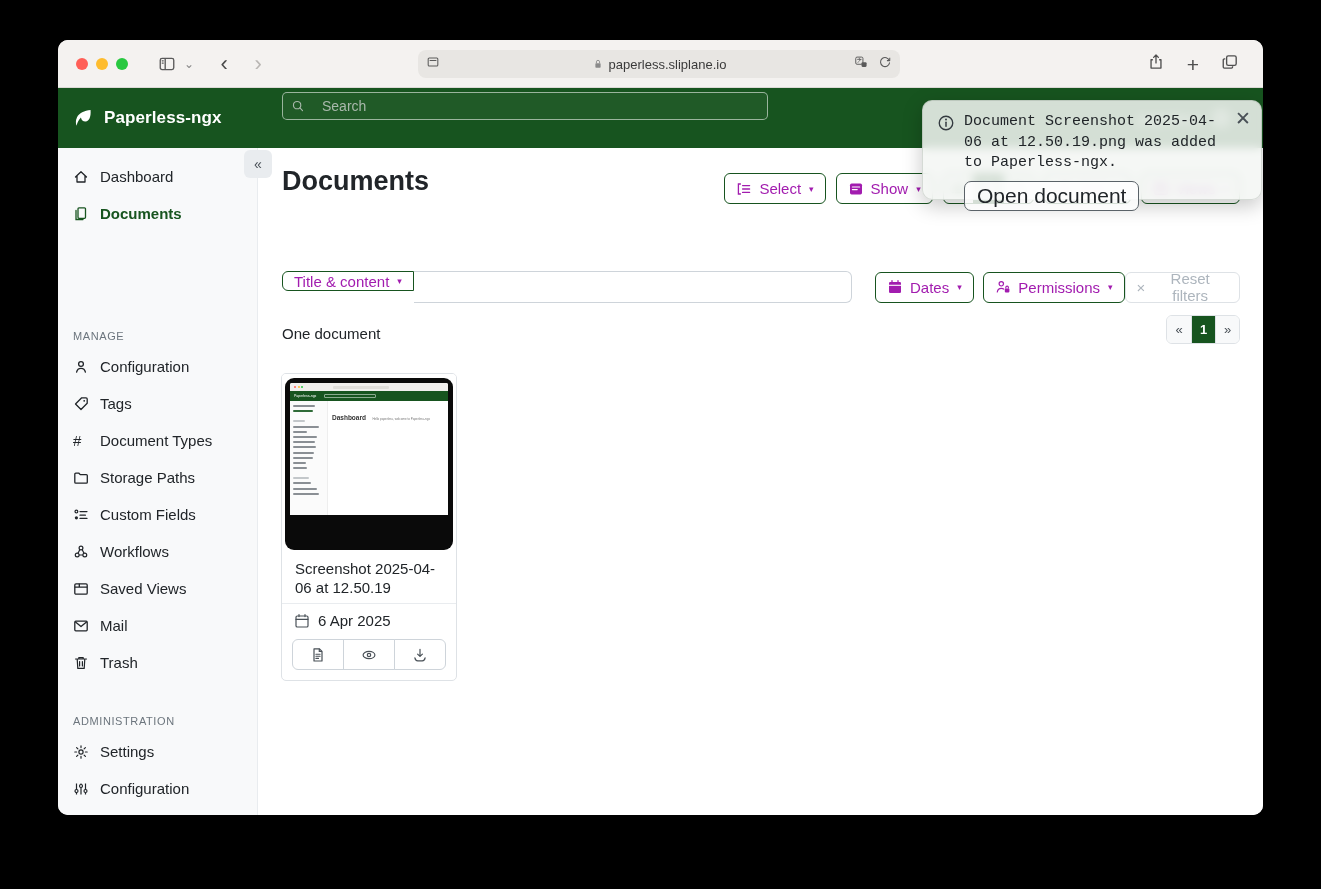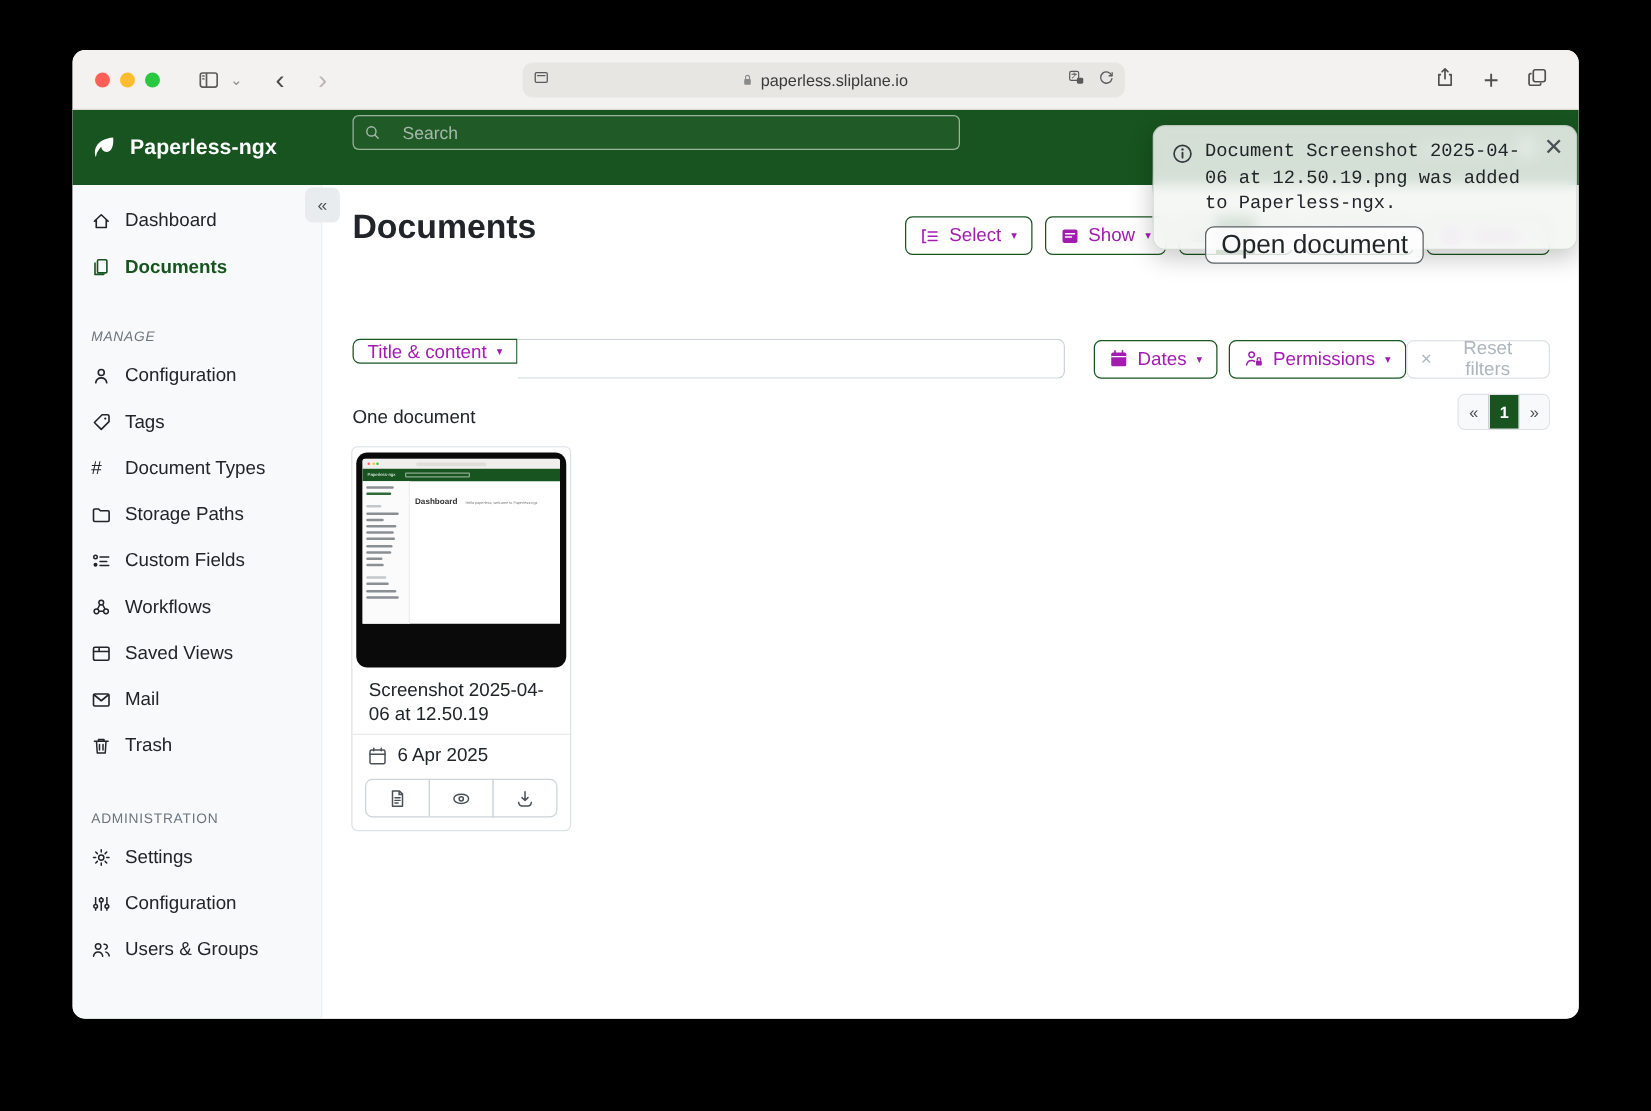--- a/index.html
+++ b/index.html
@@ -46,21 +46,21 @@
 
   
   .sidebar { position:absolute; left:0; top:108px; width:200px; height:667px; background:#f8f9fa;
              border-right:1px solid #e9ecef; padding-top:10px; overflow:hidden; }
   .nav-item { height:37px; display:flex; align-items:center; gap:11px; padding-left:15px;
               font-size:15px; color:#212529; cursor:pointer; }
   .nav-item .i { color:#212529; flex:none; }
   .nav-item.active { color:#17541f; font-weight:700; }
   .nav-item.active .i { color:#17541f; }
   .sec-head { margin:0 0 6px 15px; font-size:11px; letter-spacing:.6px; color:#6c757d; font-weight:400; }
-  .sec-head.manage { margin-top:32px;font-style:italic; }
+  .sec-head.manage { margin-top:98px; }
   .sec-head.admin { margin-top:34px; }
   .hash-glyph { width:16px; text-align:center; font-size:15px; font-weight:400; }
 
   .collapse-btn { position:absolute; left:186px; top:110px; width:28px; height:28px; background:#e9ecef;
                   border:none; border-radius:6px; color:#495057; font-size:14px; z-index:5; cursor:pointer; }
 
   
   .main { position:absolute; left:200px; top:108px; width:1005px; height:667px; background:#fff; }
   .page-title { position:absolute; left:24px; top:18px; font-size:27px; font-weight:600; color:#212529; }
 
@@ -88,21 +88,21 @@
 
   .count-text { position:absolute; left:24px; top:177px; font-size:15px; color:#212529; }
   .pagination { position:absolute; right:23px; top:167px; display:flex; border-radius:6px; overflow:hidden;
                 border:1px solid #dee2e6; }
   .page-cell { min-width:24px; height:27px; padding:0 6px; display:flex; align-items:center; justify-content:center;
                font-size:13px; color:#495057; background:#f8f9fa; cursor:pointer; }
   .page-cell + .page-cell { border-left:1px solid #dee2e6; }
   .page-cell.current { background:#17541f; color:#fff; font-weight:600; }
 
   
-  .card { position:absolute; left:23px; top:209px; width:176px; height:308px; background:#fff;
+  .card { position:absolute; left:23px; top:225px; width:176px; height:308px; background:#fff;
           border:1px solid #dee2e6; border-radius:5px; display:flex; flex-direction:column; overflow:hidden; }
   .thumb { position:relative; height:184px; background:#fff; padding:3px; cursor:pointer; }
   .mini { position:absolute; left:3px; right:3px; top:4px; bottom:2px; background:#0a0a0a; border-radius:9px;
           padding:5px 5px 0; overflow:hidden; }
   .mini-inner { background:#fff; height:132px; border-radius:2px 2px 0 0; overflow:hidden; }
   .mini-chrome { height:8px; background:#f1efed; display:flex; align-items:center; padding:0 4px; gap:1.5px; }
   .mdot { width:2px; height:2px; border-radius:50%; }
   .mini-url { margin-left:28px; width:56px; height:3px; background:#e0deda; border-radius:1px; }
   .mini-head { height:10px; background:#17541f; display:flex; align-items:center; padding:0 4px; }
   .mini-brand { color:#fff; font-size:3.5px; white-space:nowrap; }

